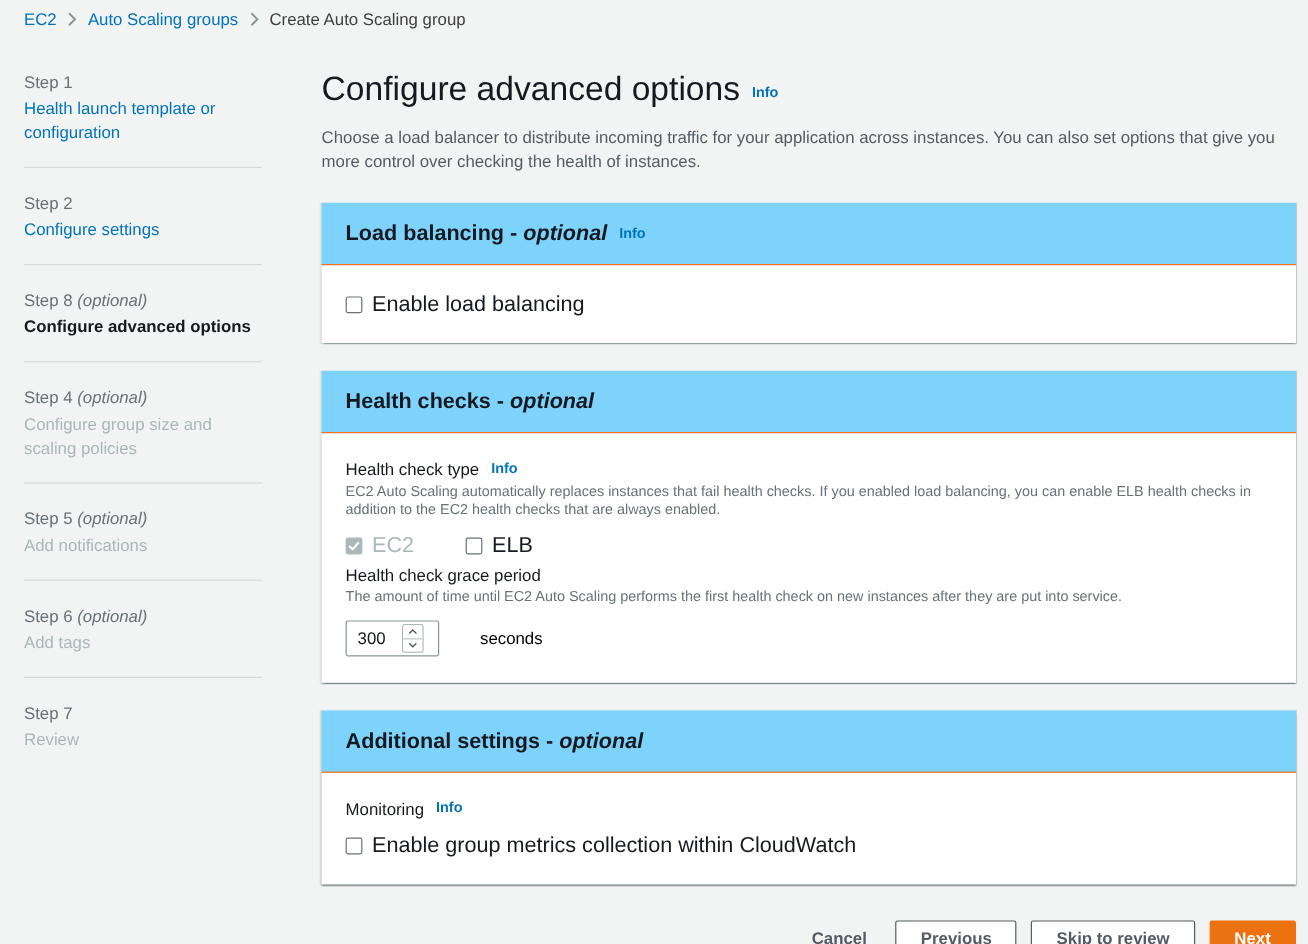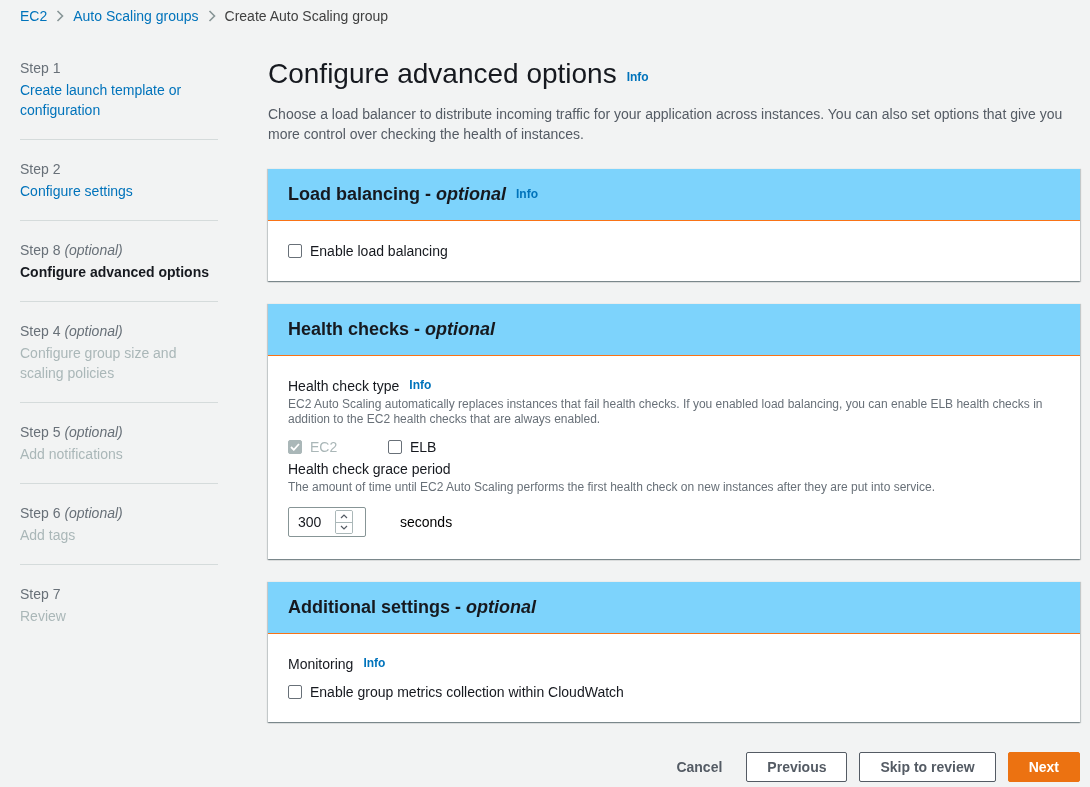--- a/index.html
+++ b/index.html
@@ -65,21 +65,21 @@
   }
   .card-title { font-size: 18px; font-weight: bold; color: #16191f; }
   .card-title .optional { font-style: italic; }
   .card-title .info-link { vertical-align: 2px; }
   .card-body { padding: 22px 20px; }
 
   .field-label { font-size: 14px; color: #16191f; }
   .field-desc { font-size: 12px; line-height: 15px; color: #687078; margin-top: 3px; max-width: 780px; }
 
   
-  .checkbox-row { display: flex; align-items: center; font-size: 14px; }
+  .checkbox-row { display: flex; align-items: center; font-size: 18px; }
   .checkbox {
     width: 14px; height: 14px; flex: 0 0 14px;
     border: 1px solid #687078; border-radius: 2px;
     background: #ffffff; margin-right: 8px; cursor: pointer;
     display: inline-flex; align-items: center; justify-content: center;
   }
   .checkbox.checked-disabled {
     background: #aab7b8; border-color: #aab7b8; cursor: default;
   }
   .checkbox-label { cursor: pointer; }
@@ -152,21 +152,21 @@
   </span>
   <span class="crumb-current">Create Auto Scaling group</span>
 </nav>
 
 <div class="layout">
 
   <aside class="sidebar">
 
     <div class="step-block">
       <div class="step-label"><span>Step 1</span> <span class="step-optional"></span></div>
-      <div class="step-title link">Create launch template or configuration</div>
+      <div class="step-title link">Health launch template or configuration</div>
     </div>
     <hr>
 
     <div class="step-block">
       <div class="step-label"><span>Step 2</span> <span class="step-optional"></span></div>
       <div class="step-title link">Configure settings</div>
     </div>
     <hr>
 
     <div class="step-block">

